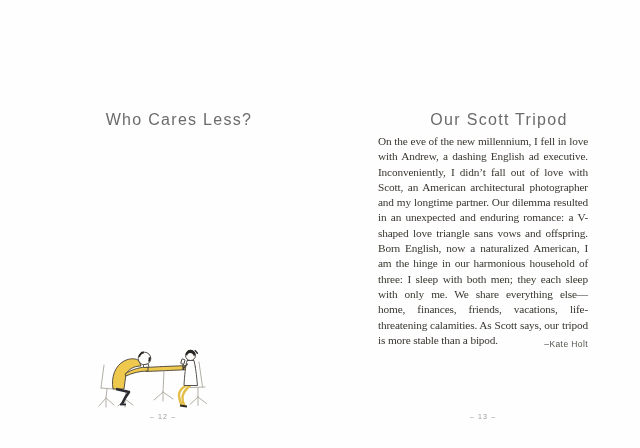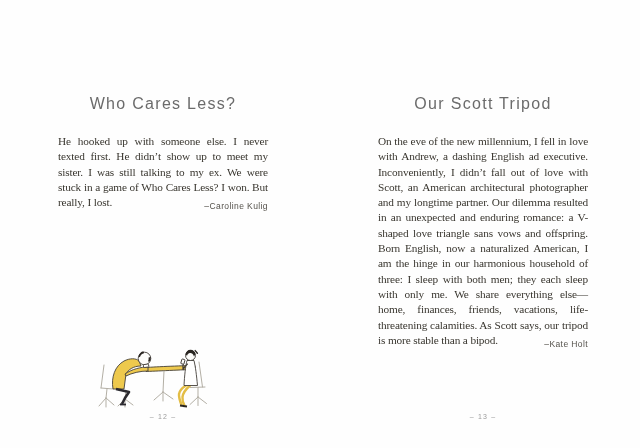--- a/index.html
+++ b/index.html
@@ -8,21 +8,21 @@
     width:640px;height:448px;
     background:#fefefe;
     overflow:hidden;
     font-family:"Liberation Serif", serif;
   }
   .page{position:absolute;top:0;width:320px;height:448px;}
   .page.left{left:0;}
   .page.right{left:320px;}
   .title{
     position:absolute;top:95px;left:58px;width:210px;
-    margin:0;
+    margin:16px;
     font-family:"Liberation Sans", sans-serif;
     font-weight:300;
     font-size:16px;line-height:18px;
     letter-spacing:1.3px;
     color:#6b6b6b;
     text-align:center;
     white-space:nowrap;
   }
   .body{
     position:absolute;top:134px;left:58px;width:210px;
@@ -51,21 +51,20 @@
   .furn{stroke:#b3afa5;stroke-width:1;fill:none;stroke-linecap:round;}
   .ink{stroke:#44403a;stroke-width:0.9;}
 </style>
 </head>
 <body>
 
 <div class="spread">
 
   <section class="page left">
     <h1 class="title">Who Cares Less?</h1>
-    <p class="body"><span>He hooked up with someone else. I never texted first. He didn’t show up to meet my sister. I was still talking to my ex. We were stuck in a game of Who Cares Less? I won. But really, I lost.</span><span class="attr">–Caroline Kulig</span></p>
 
     <svg class="illo" viewBox="0 0 134 65" aria-hidden="true">
 
       <g class="furn">
         <path d="M9,18 L6,41"></path>
         <path d="M6,41 L18,42"></path>
         <path d="M12,42 L11,51"></path>
         <path d="M11,51 L4,59"></path>
         <path d="M11,51 L11,60"></path>
         <path d="M11,51 L19,58"></path>

